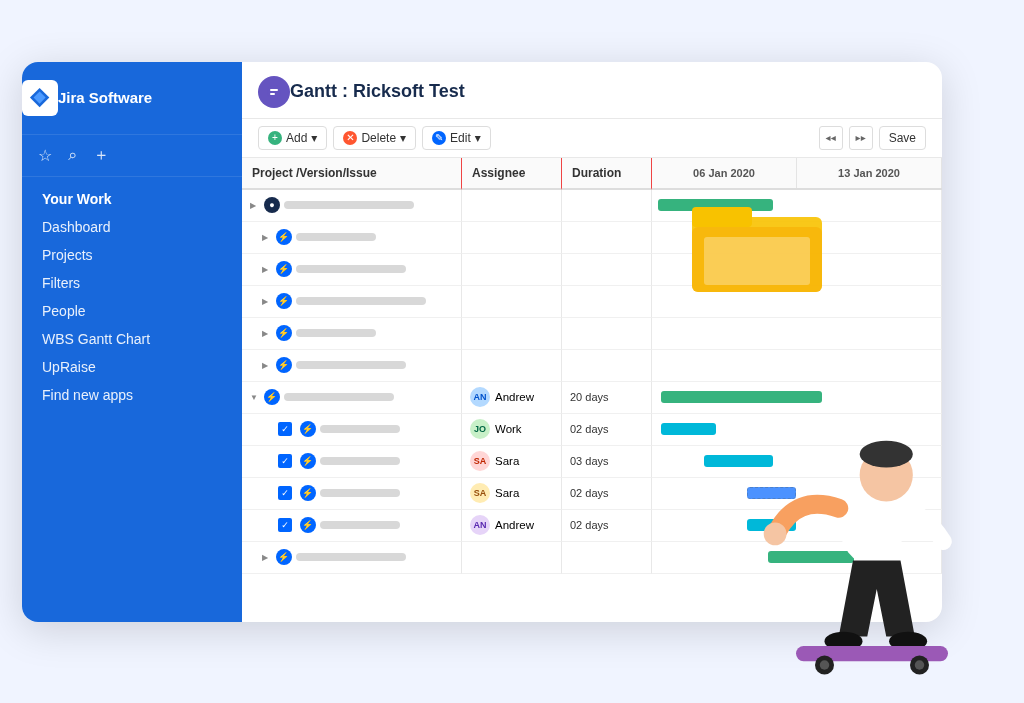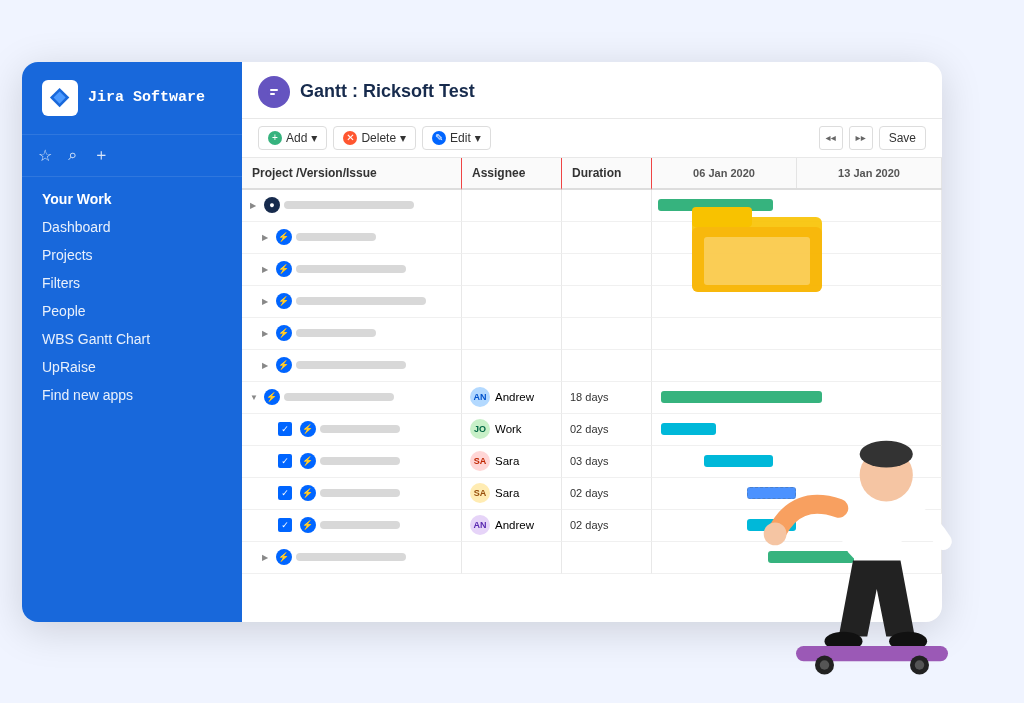--- a/index.html
+++ b/index.html
@@ -40,24 +40,22 @@
       background: #1868DB;
       color: #fff;
       display: flex;
       flex-direction: column;
       padding: 0;
     }
 
     .sidebar-header {
       display: flex;
       align-items: center;
-      gap: 10px;
-      padding: 18px 16px 18px 20px;
+      padding: 18px 16px 18px 0;
       border-bottom: 1px solid rgba(255,255,255,0.1);
-      font-family: Liberation Mono, monospace;
     }
 
     .jira-diamond {
       width: 36px;
       height: 36px;
       background: #fff;
       border-radius: 6px;
       display: flex;
       align-items: center;
       justify-content: center;
@@ -114,21 +112,20 @@
     .content-area {
       flex: 1;
       display: flex;
       flex-direction: column;
       overflow: hidden;
     }
 
     .content-header {
       display: flex;
       align-items: center;
-      gap: 10px;
       padding: 14px 16px 10px 16px;
       border-bottom: 1px solid #e8e8e8;
     }
 
     .gantt-icon {
       width: 32px;
       height: 32px;
       background: #6554C0;
       border-radius: 50%;
       display: flex;
@@ -538,21 +535,21 @@
 
           <div class="gantt-cell project-cell">
             <span class="row-arrow">▼</span>
             <span class="row-icon blue">⚡</span>
             <div class="row-text-placeholder medium"></div>
           </div>
           <div class="gantt-cell assignee-cell">
             <div class="avatar andrew">AN</div>
             <span>Andrew</span>
           </div>
-          <div class="gantt-cell duration-cell">18 days</div>
+          <div class="gantt-cell duration-cell">20 days</div>
           <div class="gantt-timeline-cell">
             <div class="gantt-bar bar-green" style="left:3%;width:56%;"></div>
           </div>
 
           <div class="gantt-cell project-cell indent-2">
             <div class="row-checkbox">✓</div>
             <span class="row-icon blue" style="margin-left:4px;">⚡</span>
             <div class="row-text-placeholder short"></div>
           </div>
           <div class="gantt-cell assignee-cell">

